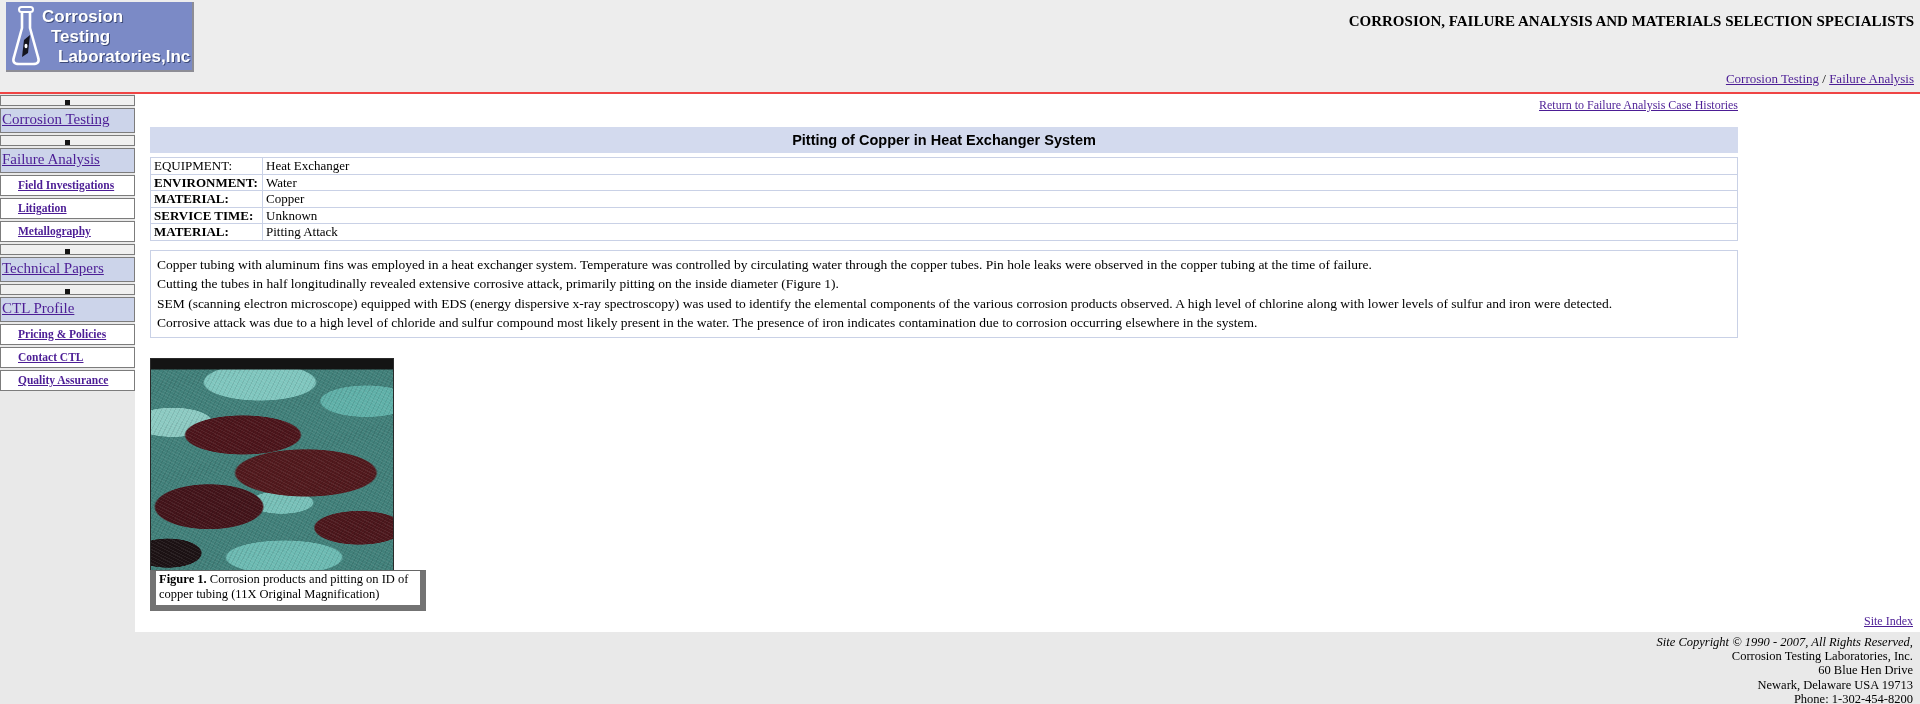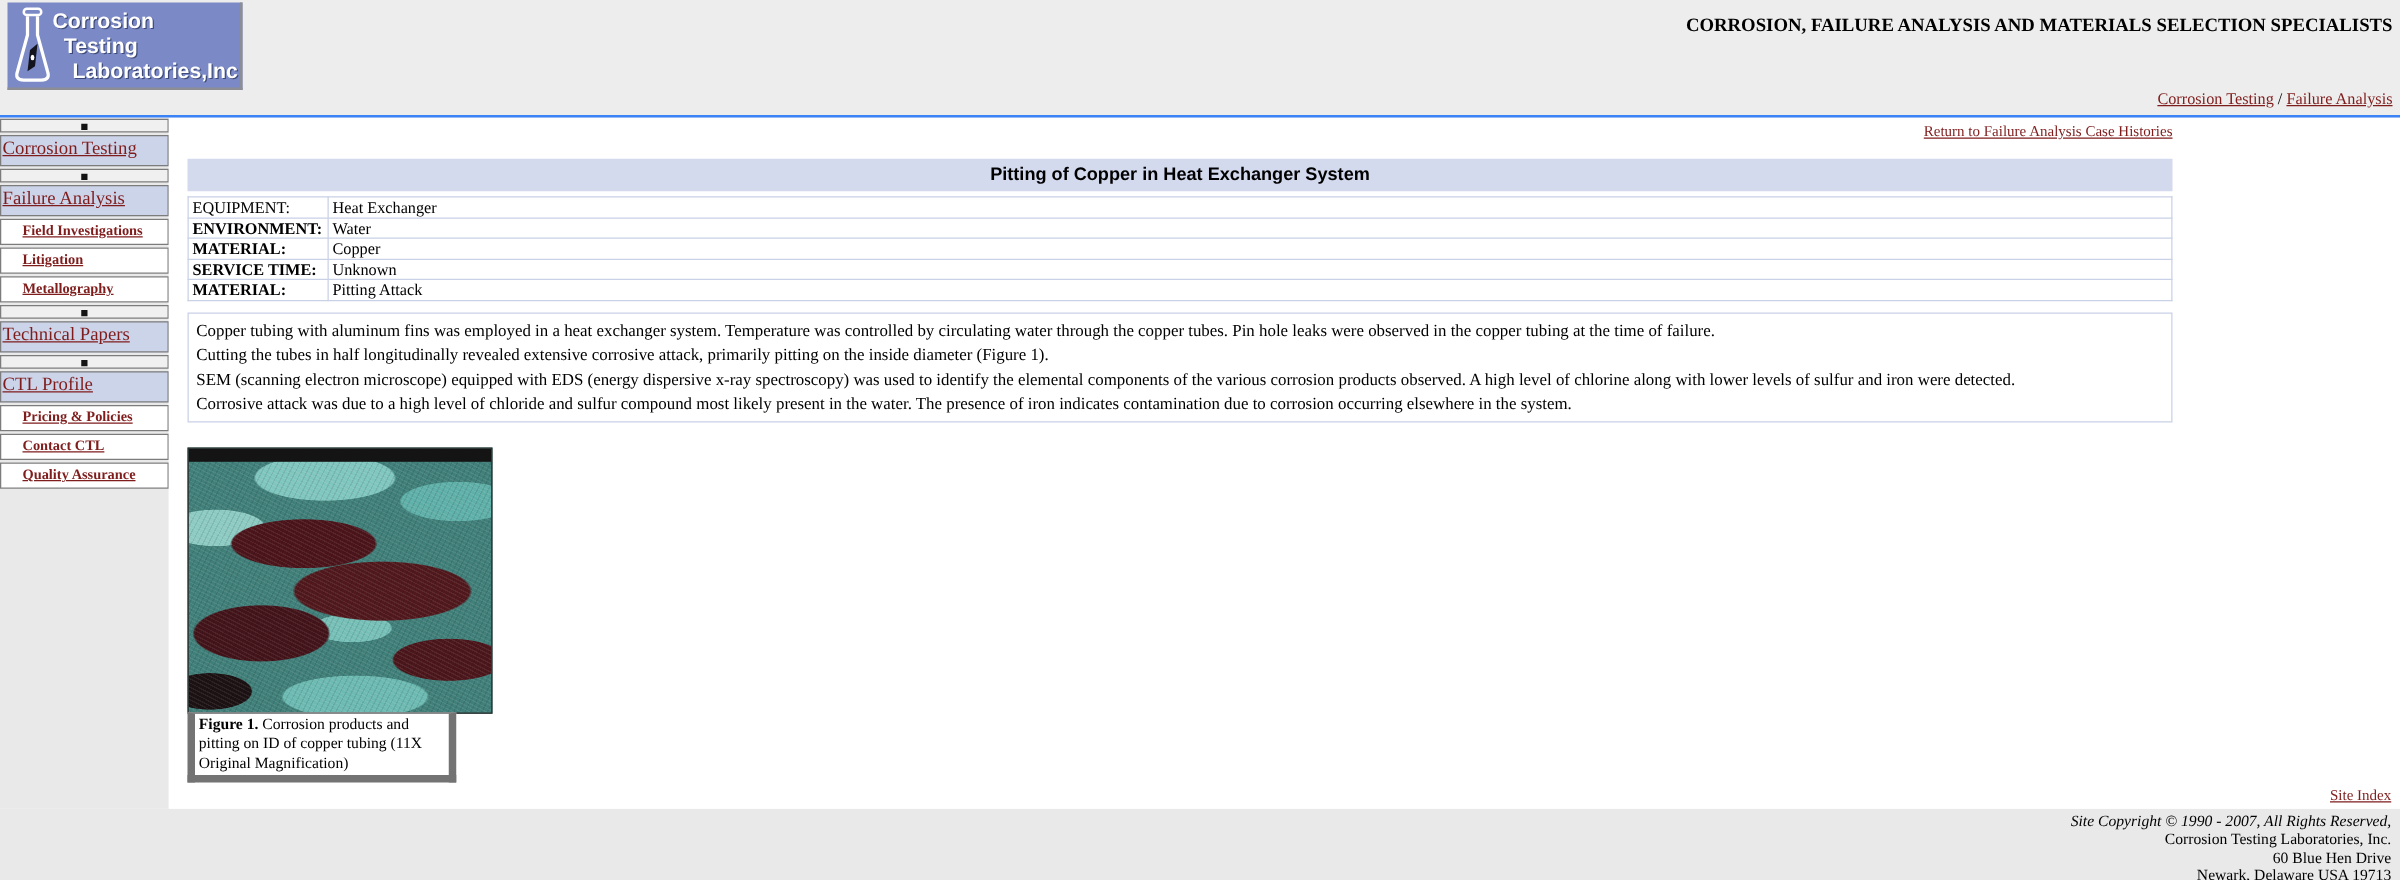--- a/index.html
+++ b/index.html
@@ -4,24 +4,24 @@
 <style>
   * { box-sizing: border-box; }
   html,body { margin:0; padding:0; }
   body {
     width:1920px; height:704px;
     background:#e9e9e9;
     font-family:"Liberation Serif", serif;
     color:#000;
     overflow:hidden;
   }
-  a { color:#7f1d1d; text-decoration:underline; cursor:pointer;text-align:center; }
+  a { color:#4c1d95; text-decoration:underline; cursor:pointer;text-align:center; }
 
   
-  .header { position:relative; height:94px; background:#ededed; border-bottom:2px solid #3b82f6; }
+  .header { position:relative; height:94px; background:#ededed; border-bottom:2px solid #ef4444; }
   .logo {
     position:absolute; left:6px; top:2px; width:188px; height:70px;
     background:#7b8ac6;
     border-right:2px solid #8d8d95; border-bottom:2px solid #8d8d95;
   }
   .logo svg { position:absolute; left:5px; top:3px; }
   .logo-text {
     position:absolute; left:36px; top:5px;
     color:#fff; font-family:"Liberation Sans", sans-serif; font-weight:bold;
     font-size:17px; line-height:20px; white-space:nowrap;
@@ -73,21 +73,21 @@
       radial-gradient(ellipse 92px 38px at 24% 70%, #43141a 0 58%, rgba(0,0,0,0) 60%),
       radial-gradient(ellipse 80px 30px at 86% 80%, #4c171c 0 55%, rgba(0,0,0,0) 57%),
       radial-gradient(ellipse 60px 26px at 7% 92%, #1c1214 0 55%, rgba(0,0,0,0) 57%),
       radial-gradient(ellipse 92px 30px at 45% 11%, #7fc6be 0 60%, rgba(0,0,0,0) 62%),
       radial-gradient(ellipse 70px 26px at 9% 30%, #8ccac2 0 55%, rgba(0,0,0,0) 57%),
       radial-gradient(ellipse 82px 28px at 89% 20%, #5fb0a8 0 55%, rgba(0,0,0,0) 57%),
       radial-gradient(ellipse 104px 30px at 55% 94%, #6cbab2 0 55%, rgba(0,0,0,0) 57%),
       radial-gradient(ellipse 62px 22px at 54% 68%, #77c0b8 0 50%, rgba(0,0,0,0) 52%);
   }
   .caption {
-    width:215px; border:6px solid #737373; border-top:1px solid #666; margin-top:-1px;
+    width:276px; border:6px solid #737373; border-top:1px solid #666; margin-top:-1px;
     background:#fff; padding:1px 4px 2px 3px; font-size:12.5px; line-height:15.5px;
   }
 
   .site-index-row { text-align:right; font-size:12px; padding:3px 7px 3px 0; }
 
   
   .footer { background:#e9e9e9; text-align:right; padding:3px 7px 4px 0; }
   .footer .line { font-size:12.5px; line-height:14.4px; }
   .footer .copyright { font-style:italic; }
 </style>

